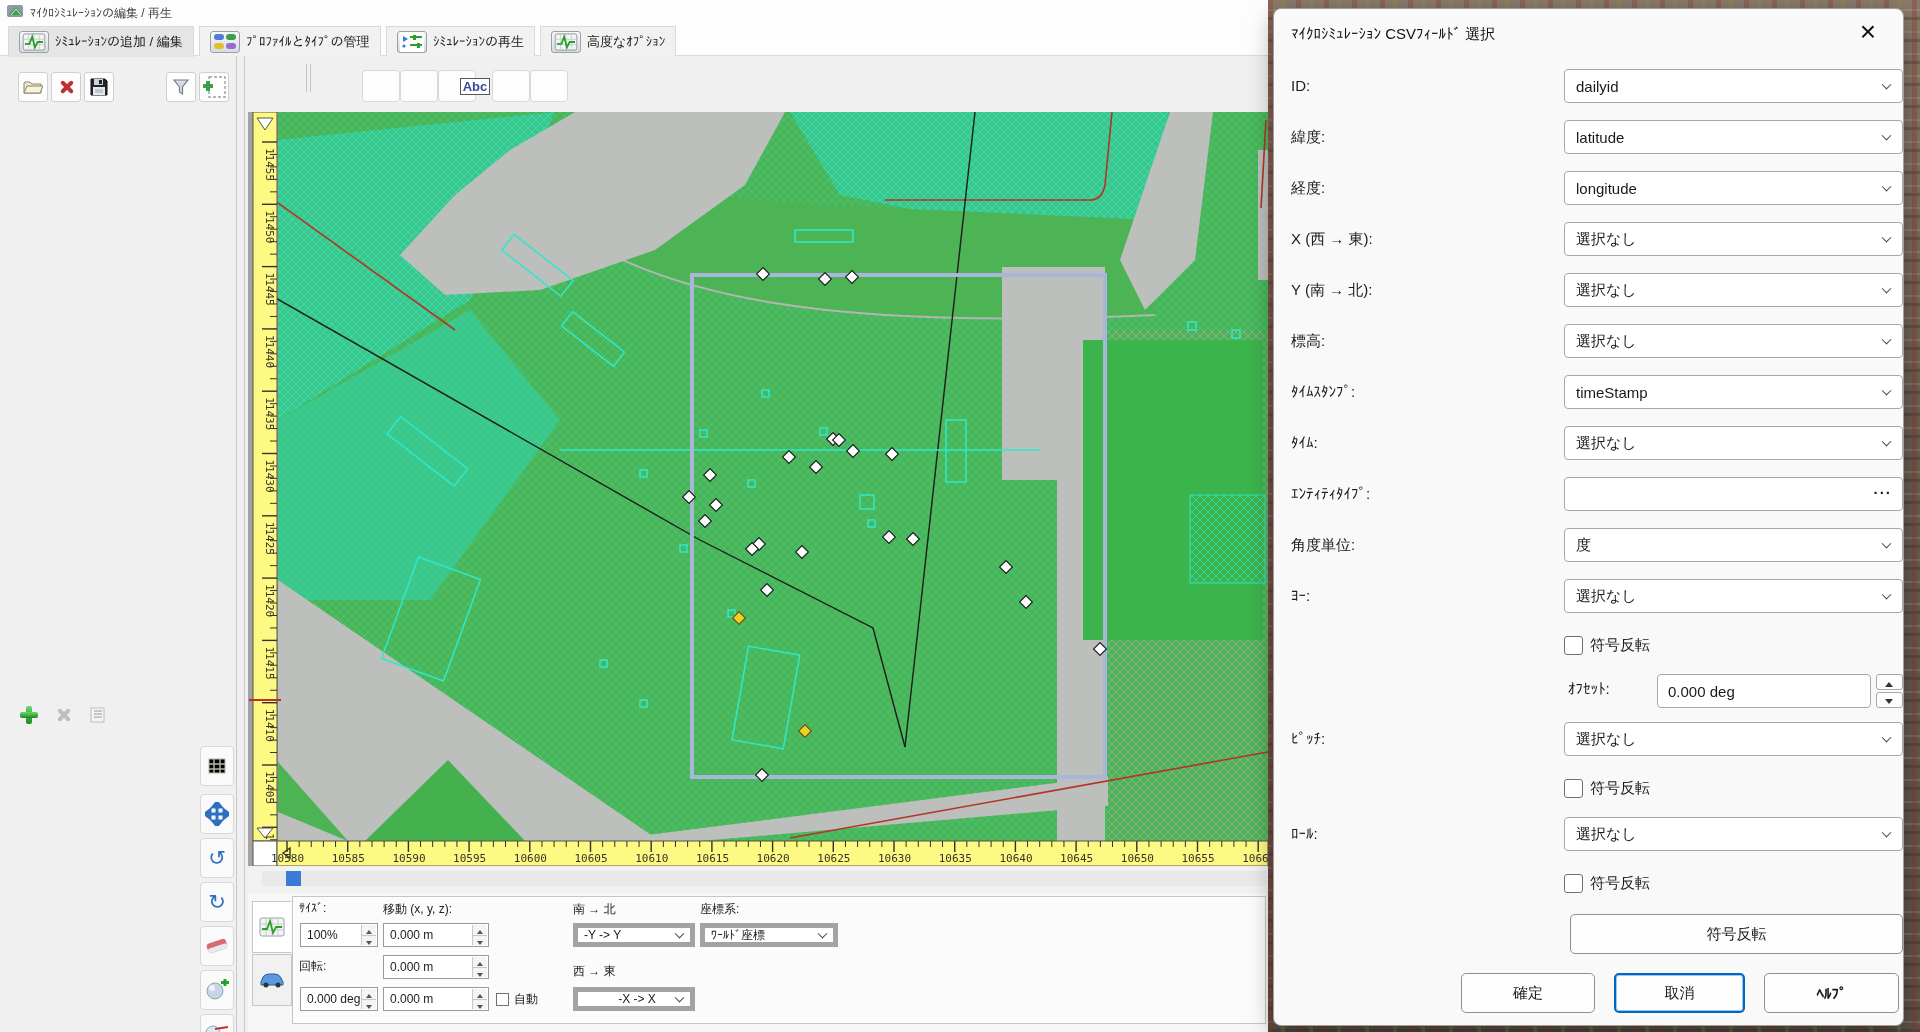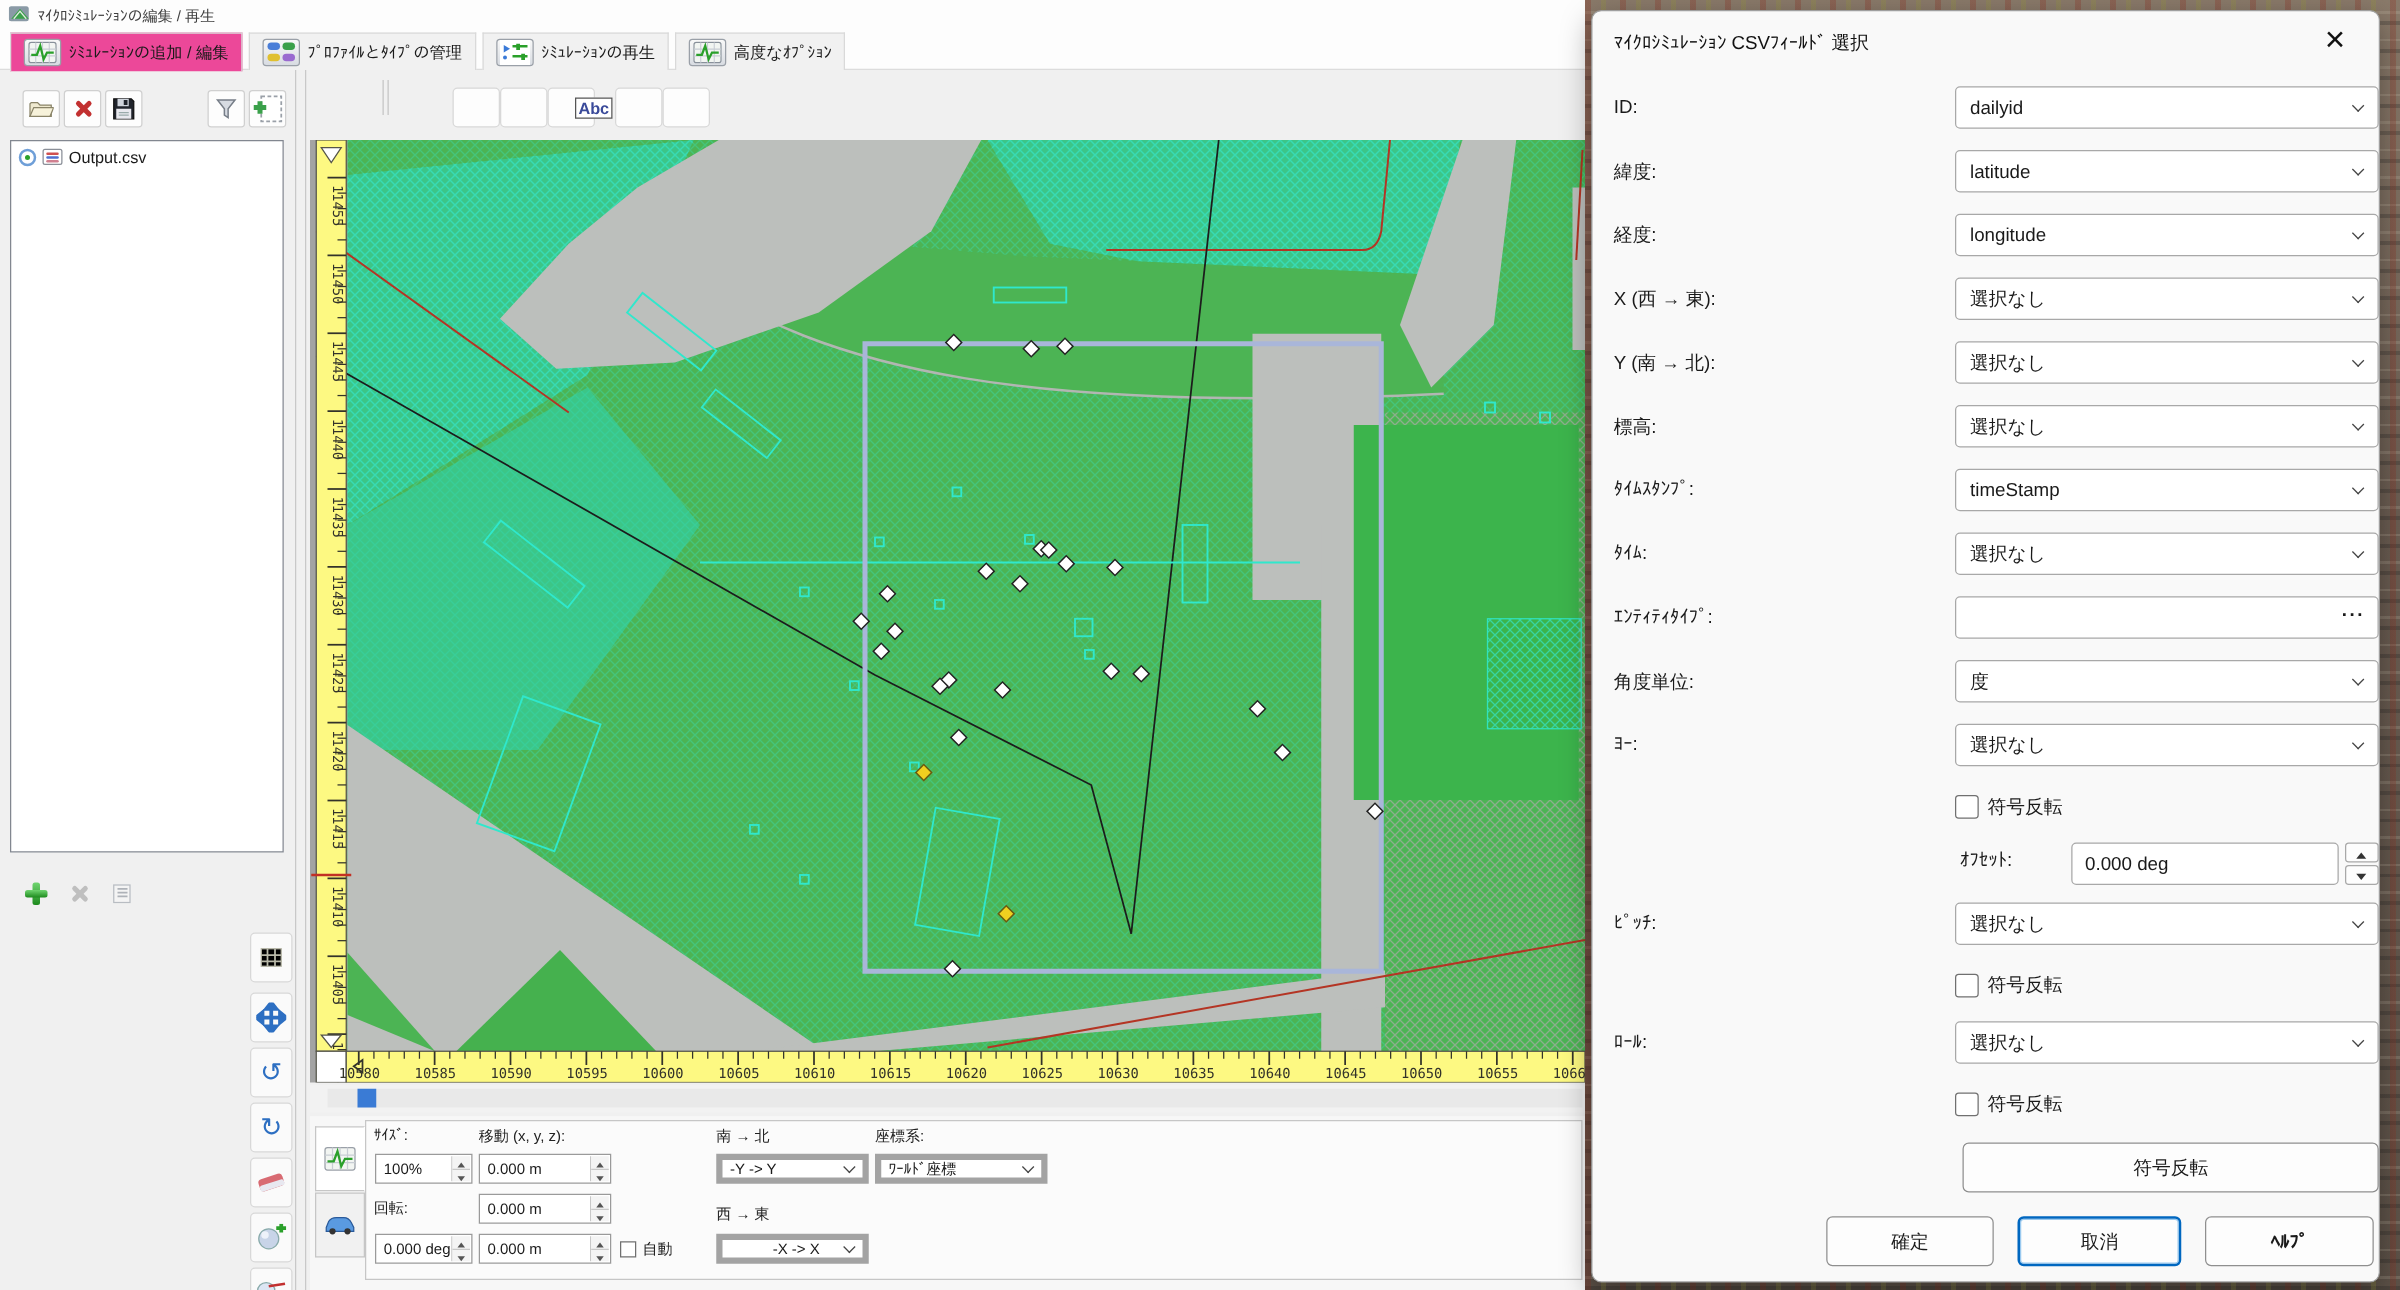--- a/index.html
+++ b/index.html
@@ -7,21 +7,21 @@
     font-family:"Liberation Sans","DejaVu Sans",sans-serif; font-size:12px; color:#1a1a1a; background:#f0f0f0; }
   .abs { position:absolute; }
 
   
   #titlebar { left:0; top:0; width:1273px; height:24px; background:#fdfdfd; }
   #titlebar .ttl { position:absolute; left:30px; top:5px; font-size:12px; color:#404040; }
   #app-icon { left:7px; top:3px; width:18px; height:16px; }
   #tabbar { left:0; top:24px; width:1273px; height:32px; background:#fdfdfd; border-bottom:1px solid #dcdcdc; }
   .tab { position:absolute; top:2px; height:30px; background:#f1f1f1; border:1px solid #d9d9d9; border-bottom:none;
     display:flex; align-items:center; gap:6px; padding:0 10px; cursor:default; }
-  .tab.active { background:#ec4899; height:31px; z-index:2; }
+  .tab.active { background:#e5e5e5; height:31px; z-index:2; }
   .tab .tlabel { font-size:13px; white-space:nowrap; }
   .ticon { width:30px; height:22px; border:1px solid #9aa0a8; border-radius:3px;
     background:linear-gradient(180deg,#f8f8f8,#d8dce2); display:flex; align-items:center; justify-content:center; }
 
   #main { left:0; top:56px; width:1273px; height:976px; background:#f0f0f0; }
 
   
   .toolbtn { position:absolute; width:30px; height:30px; background:#fdfdfd; border:1px solid #d0d0d0; border-radius:3px;
     display:flex; align-items:center; justify-content:center; }
   .toolbtn.flat { border-color:transparent; background:transparent; }
@@ -204,33 +204,20 @@
     </svg>
   </div>
   <div class="toolbtn" style="left:199px; top:16px;">
     <svg width="26" height="24" viewBox="0 0 26 24">
       <rect x="8" y="2" width="16" height="20" fill="#fff" stroke="#9aa0a8" stroke-width="1.4" stroke-dasharray="3 2"></rect>
       <rect x="2" y="9" width="10" height="4" fill="#3aa04a"></rect>
       <rect x="5" y="6" width="4" height="10" fill="#3aa04a"></rect>
     </svg>
   </div>
 
-  <div id="tree-box" class="abs">
-      <div class="tree-row">
-        <span class="radio-outer">
-          <i></i>
-        </span>
-        <span class="csv-ic">
-          <b></b>
-          <i></i>
-          <u></u>
-        </span>
-        <span>Output.csv</span>
-      </div>
-    </div>
 
   <div class="toolbtn flat" style="left:14px; top:644px;">
     <span class="plus-mark"></span>
   </div>
   <div class="toolbtn flat" style="left:48px; top:644px;">
     <span class="x-mark gray"></span>
   </div>
   <div class="toolbtn flat" style="left:82px; top:644px;">
     <svg width="18" height="16" viewBox="0 0 18 16">
       <rect x="3" y="1" width="13" height="14" fill="#f4f4f4" stroke="#b8bcc2"></rect>

